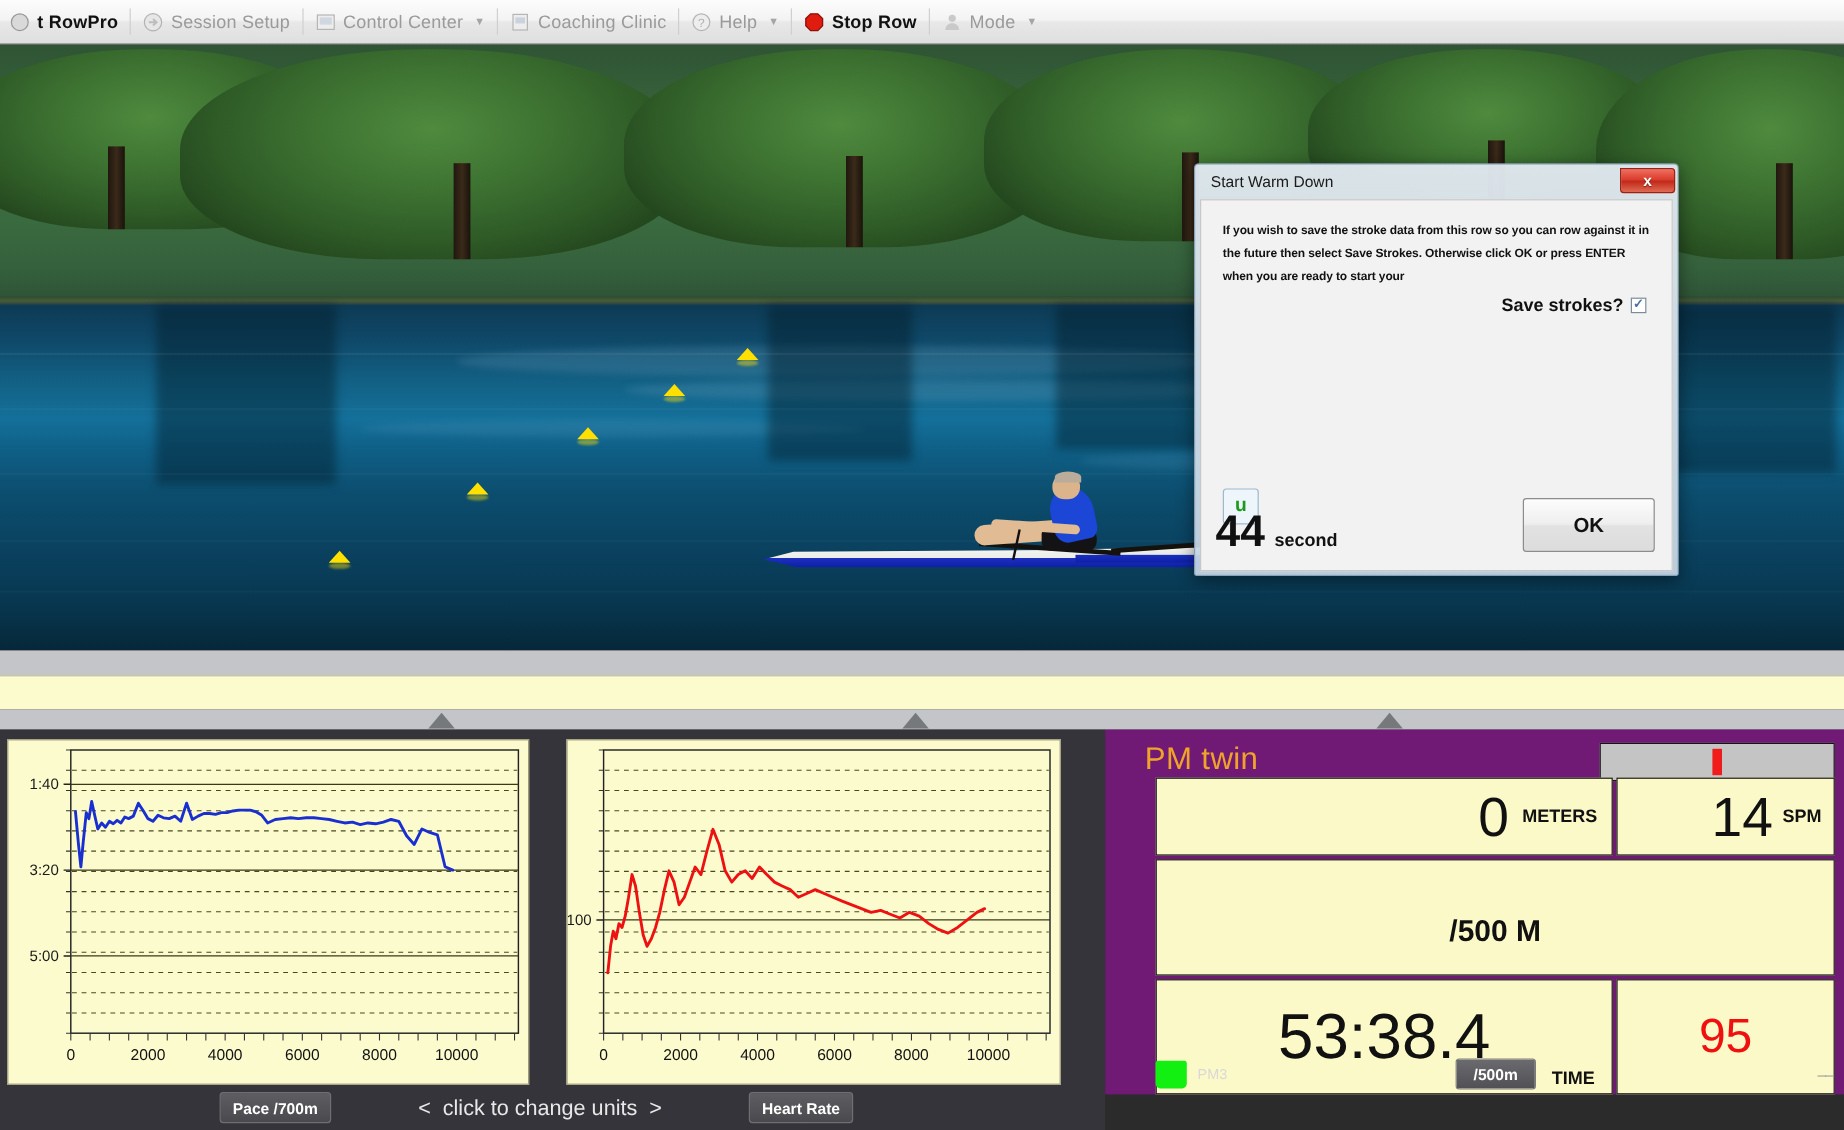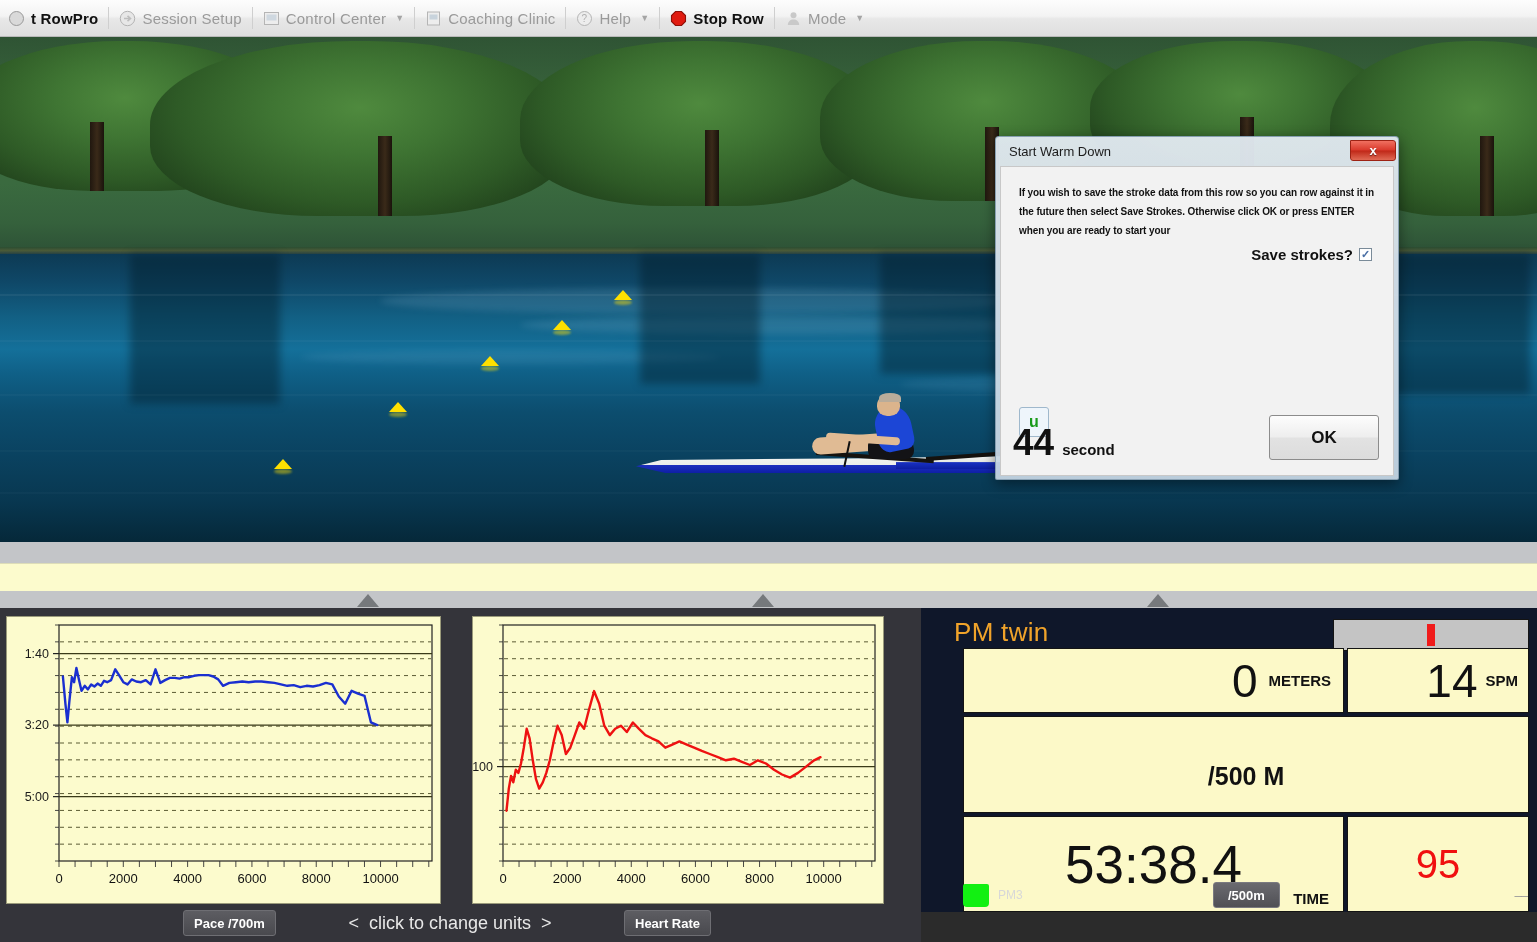--- a/index.html
+++ b/index.html
@@ -237,21 +237,21 @@
   #hrUnitBtn { left: 624px; }
   .change-units {
     position: absolute; bottom: 6px; left: 330px; width: 240px; height: 26px;
     color: #e8e8e8; font-size: 18px; display: flex; align-items: center;
     justify-content: center; gap: 10px;
   }
 
   
   .pm-panel {
     position: absolute; top: 608px; left: 921px; width: 616px; height: 304px;
-    background: #0f172a;
+    background: #701a75;
   }
   .pm-head {
     position: absolute; top: 4px; left: 0; width: 616px; height: 40px;
     display: flex; align-items: center;
   }
   .pm-title {
     margin-left: 33px; color: #f0a32a; font-size: 26px; letter-spacing: .3px;
   }
   .pm-forcebar {
     position: absolute; left: 412px; top: 7px; width: 196px; height: 32px;

